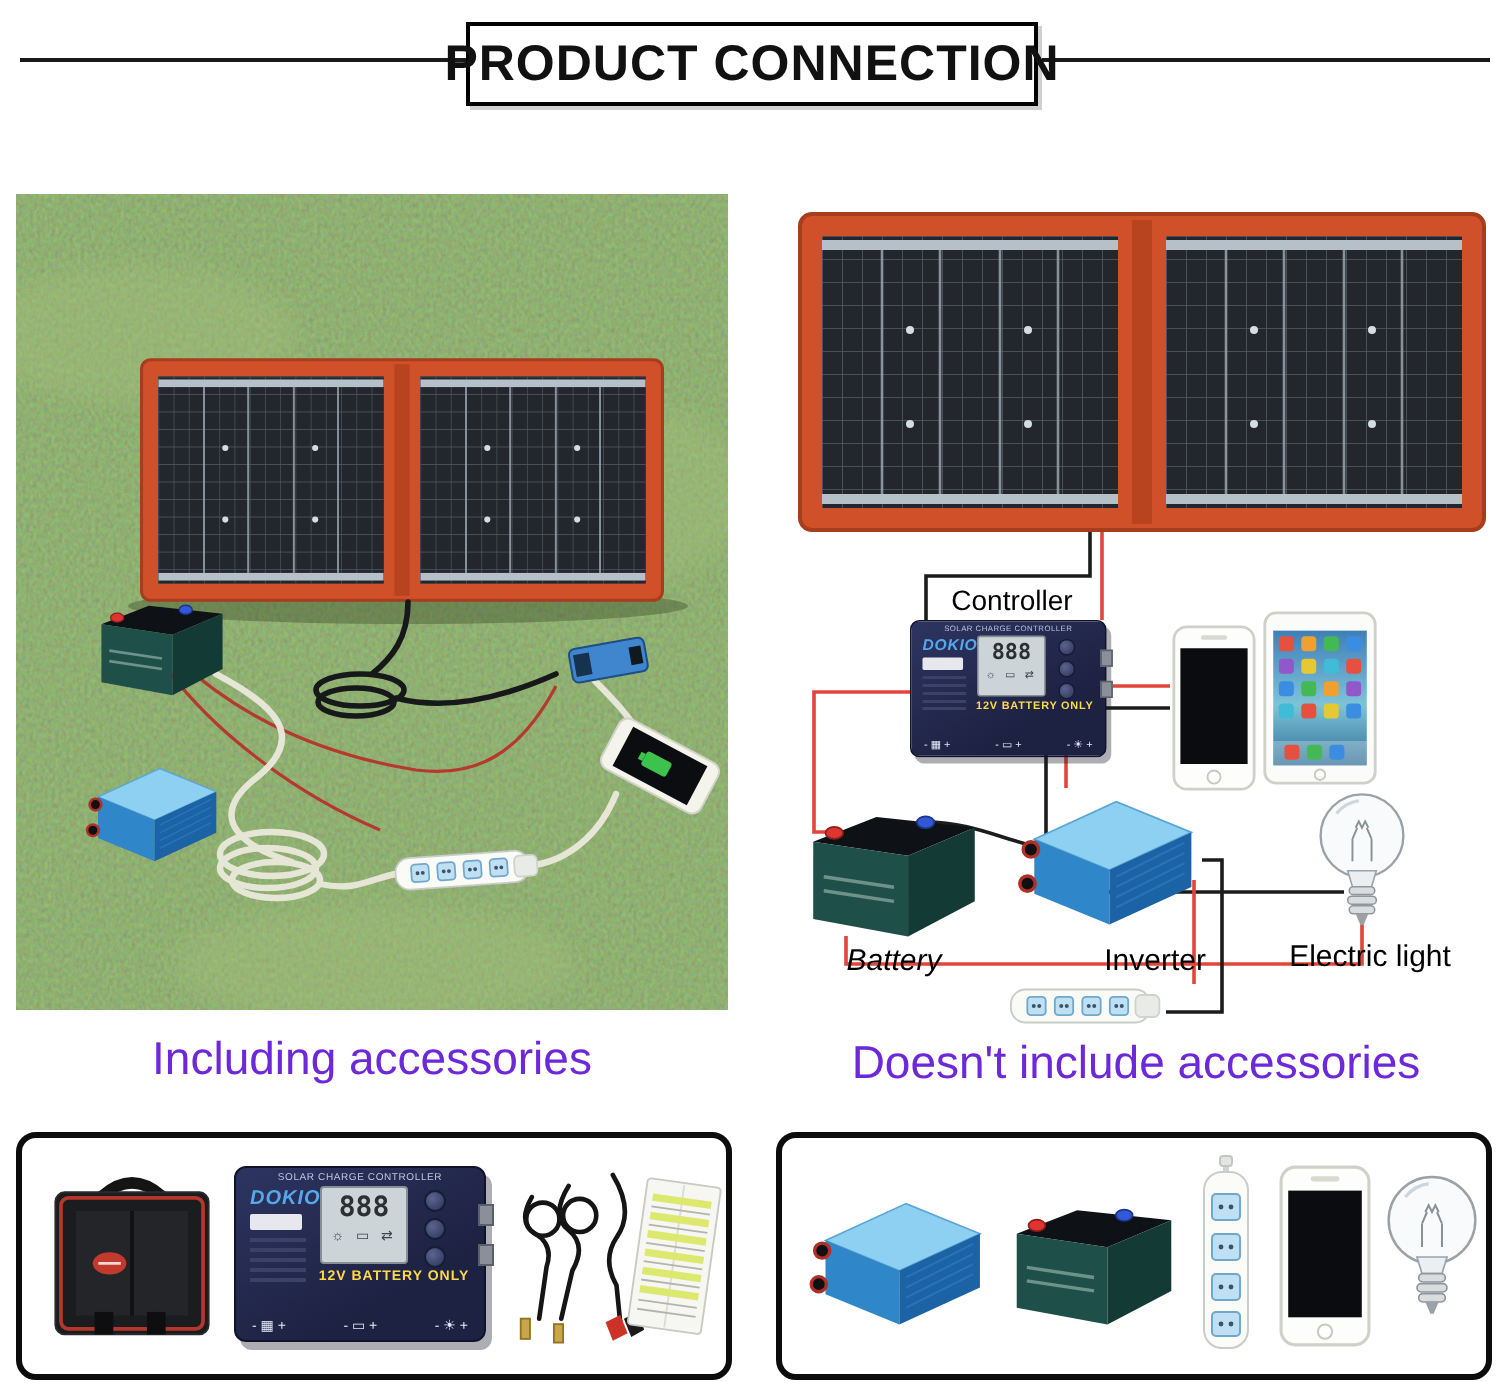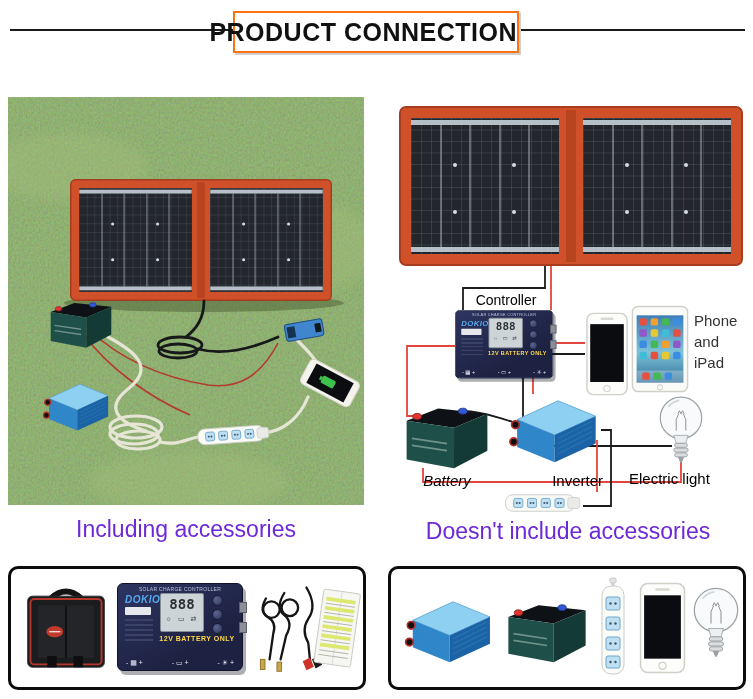--- a/index.html
+++ b/index.html
@@ -1,34 +1,34 @@
 <!DOCTYPE html>
 <html><head>
 <meta charset="utf-8">
 <style>
   html,body{margin:0;padding:0;background:#fff;}
   .page{position:relative;width:753px;height:699px;background:#fff;font-family:"Liberation Sans",sans-serif;overflow:hidden;}
 
   
   .hline{position:absolute;left:10px;right:8px;top:29px;border-top:2px solid #1a1a1a;}
-  .title-box{position:absolute;left:233px;top:11px;width:282px;height:38px;background:#fff;border:2px solid #f97316;box-shadow:2px 2px 0 #cfcfcf;display:flex;align-items:center;justify-content:flex-end;}
+  .title-box{position:absolute;left:233px;top:11px;width:282px;height:38px;background:#fff;border:2px solid #000000;box-shadow:2px 2px 0 #cfcfcf;display:flex;align-items:center;justify-content:center;}
   .title-box span{font-size:25px;font-weight:bold;color:#111;letter-spacing:.5px;white-space:nowrap;}
 
   
   .photo{position:absolute;left:8px;top:97px;width:356px;height:408px;}
   .photo svg{display:block;}
   .diagram{position:absolute;left:393px;top:100px;width:357px;height:416px;}
   .diagram .wiring{position:absolute;left:0;top:0;}
 
   .lbl{position:absolute;color:#000000;font-size:14px;}
   .lbl-controller{left:58px;top:192px;width:110px;text-align:center;}
   .lbl-phone{left:301px;top:210px;line-height:21px;font-size:15px;color:#333;}
   .lbl-battery{left:8px;top:372px;width:92px;text-align:center;font-size:15px;font-style:italic;}
   .lbl-inverter{left:118px;top:372px;width:92px;text-align:right;font-size:15px;}
-  .lbl-light{left:236px;top:370px;width:112px;font-size:15px;}
+  .lbl-light{left:236px;top:370px;width:112px;text-align:center;font-size:15px;}
 
   .caption{position:absolute;font-size:23px;color:#6d28d9;}
   .cap-left{left:8px;top:516px;width:356px;text-align:center;}
   .cap-right{left:388px;top:518px;width:360px;text-align:center;}
 
   .acc-box{position:absolute;top:566px;width:352px;height:118px;border:3px solid #0c0c0c;border-radius:10px;background:#fff;}
   .box-left{left:8px;}
   .box-right{left:388px;}
   .item{position:absolute;}
 
@@ -377,25 +377,20 @@
           <span>- ▦ +</span>
           <span>- ▭ +</span>
           <span>- ☀ +</span>
         </div>
         <div class="ctrl-usb usb1"></div>
         <div class="ctrl-usb usb2"></div>
       </div>
     </div>
 
     <div class="lbl lbl-controller">Controller</div>
-    <div class="lbl lbl-phone">
-      <div>Phone</div>
-      <div>and</div>
-      <div>iPad</div>
-    </div>
     <div class="lbl lbl-battery">Battery</div>
     <div class="lbl lbl-inverter">Inverter</div>
     <div class="lbl lbl-light">Electric light</div>
   </div>
 
   <div class="caption cap-left">Including accessories</div>
   <div class="caption cap-right">Doesn't include accessories</div>
 
   <div class="acc-box box-left">
     <svg class="item" style="left:12px;top:14px" width="86" height="88" viewBox="0 0 92 94">

